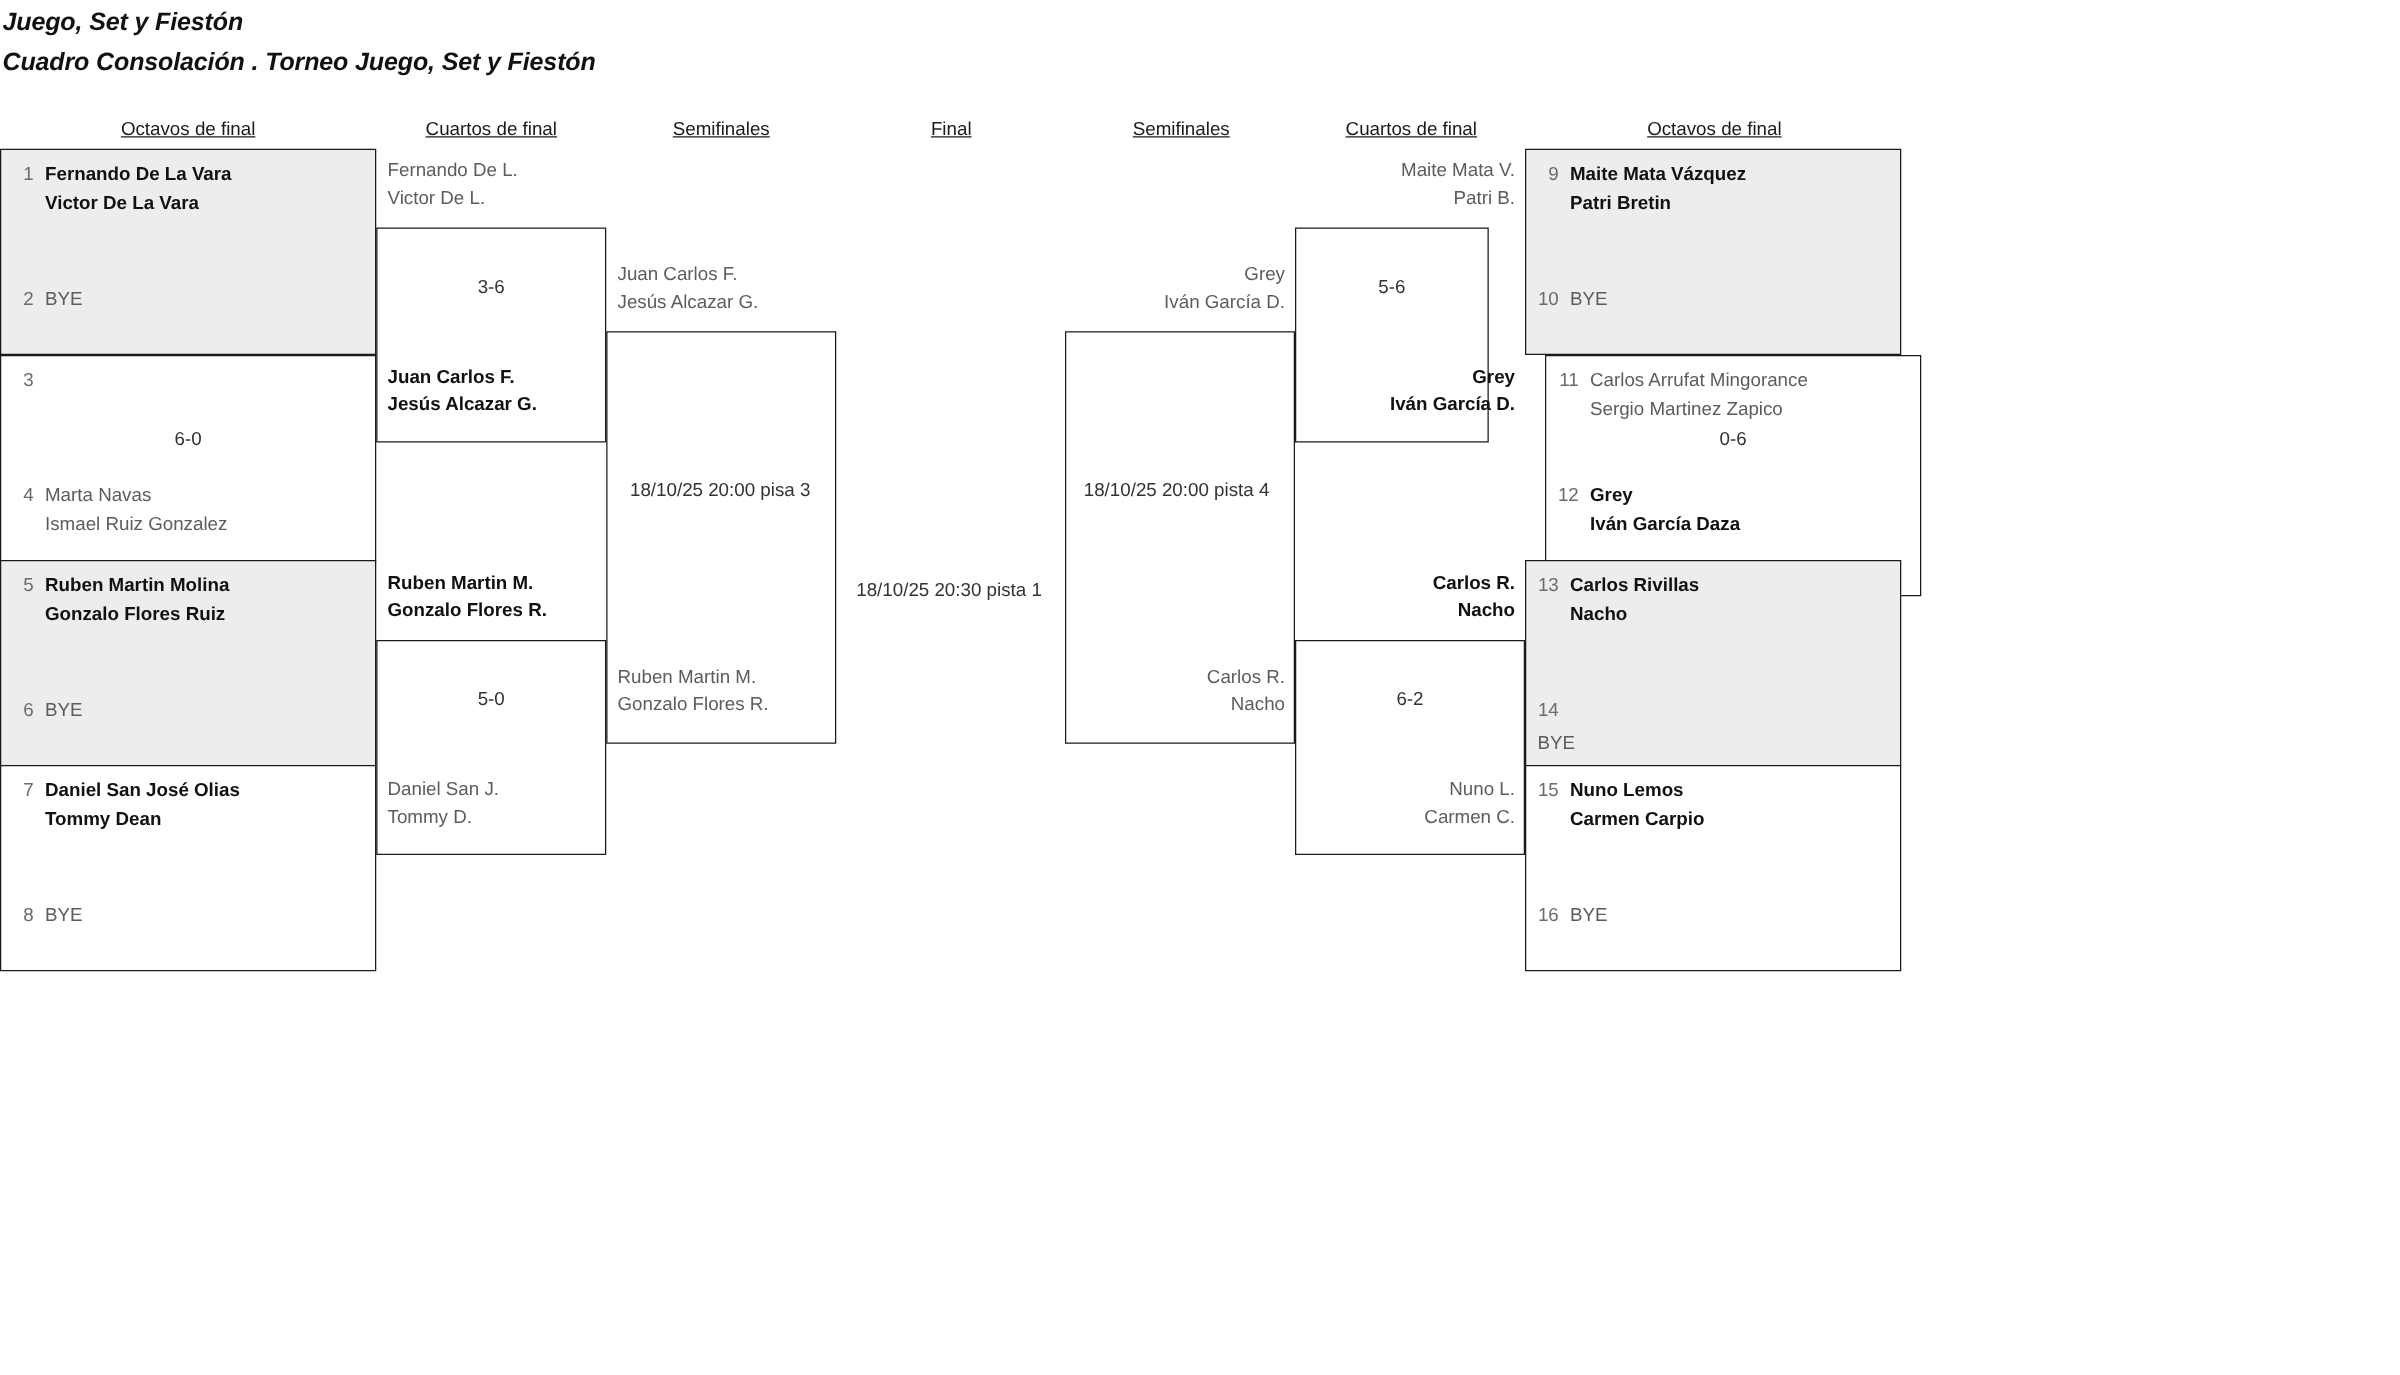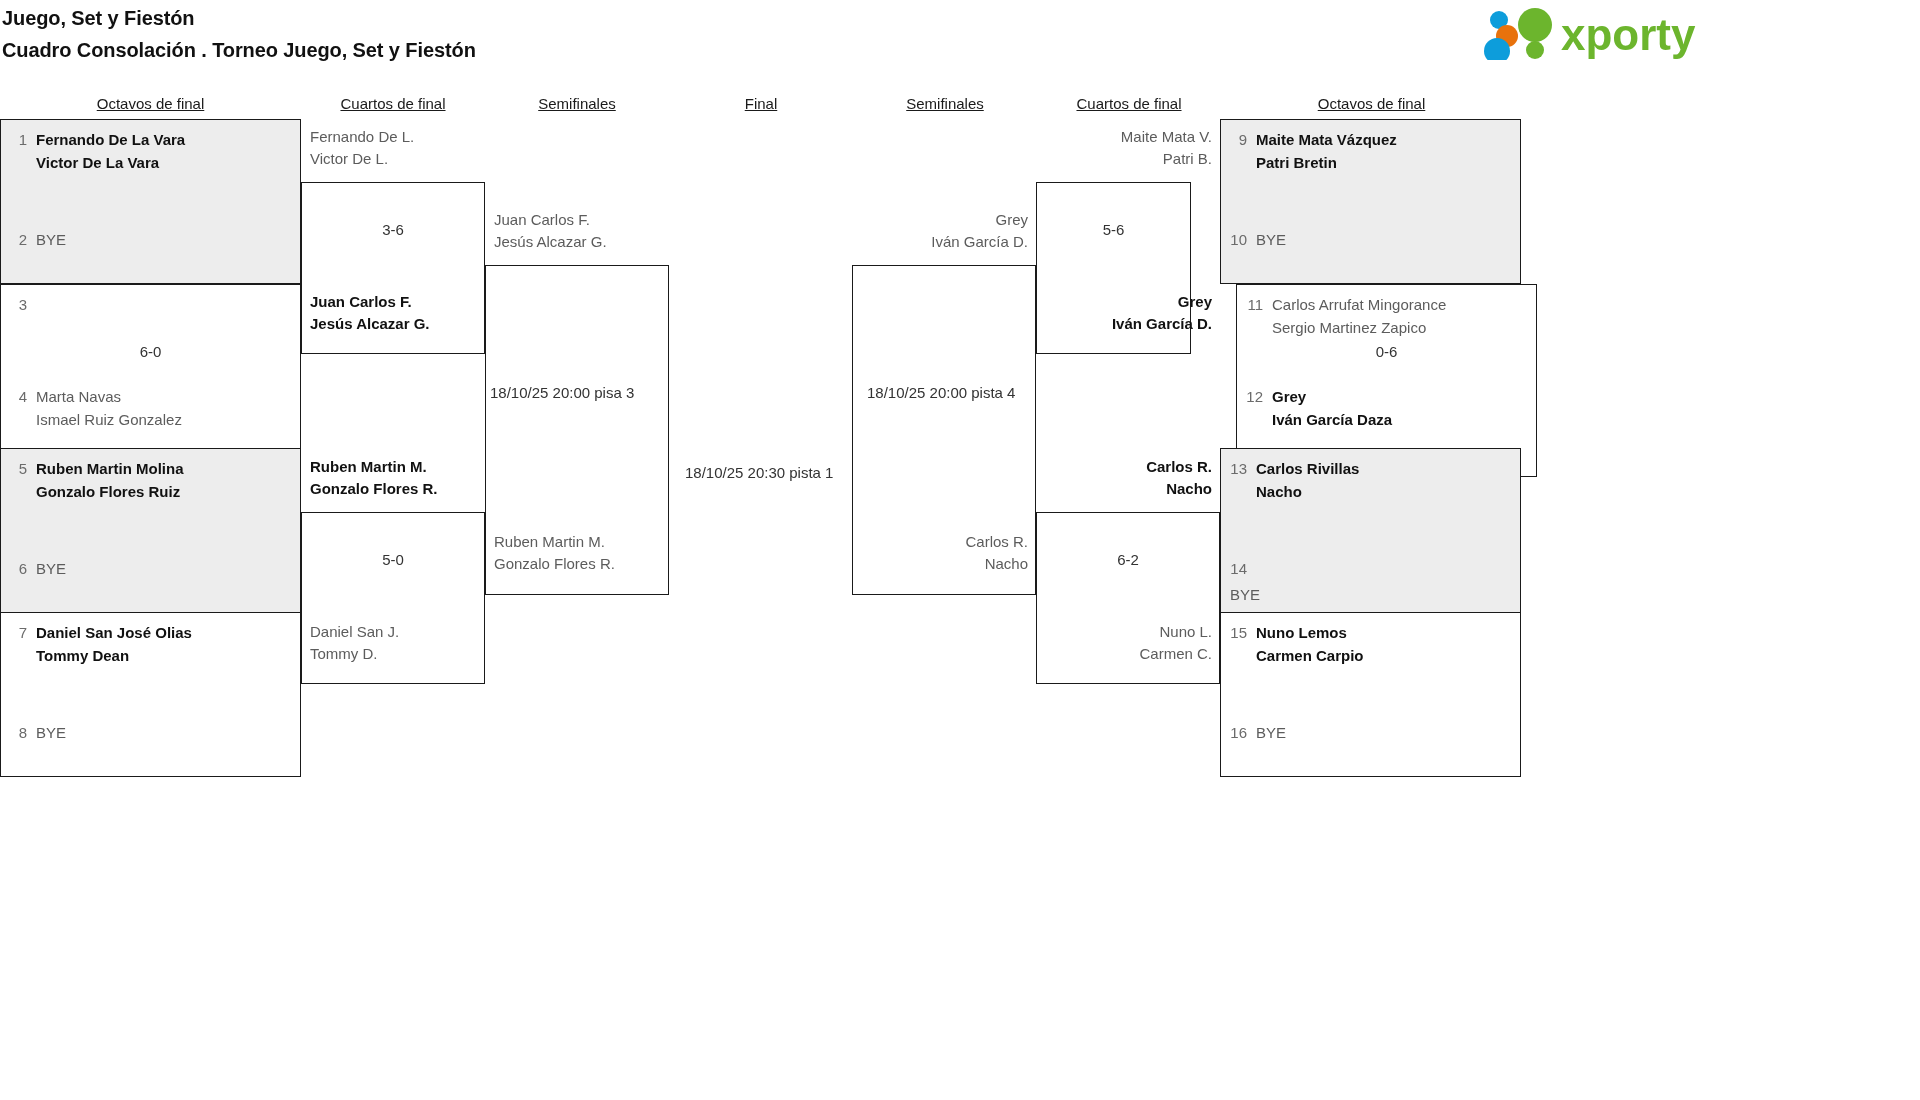--- a/index.html
+++ b/index.html
@@ -5,21 +5,21 @@
   * { box-sizing: border-box; margin: 0; padding: 0; }
   html, body {
     width: 1920px; height: 1100px;
     background: #ffffff;
     font-family: "Liberation Sans", "DejaVu Sans", sans-serif;
     overflow: hidden;
   }
   #root { position: relative; width: 1920px; height: 1100px; }
 
   
-  .header { position: absolute; left: 0; top: 0; width: 1733px; height: 70px; }
+  .header { position: absolute; left: 0; top: 0; width: 1733px; height: 70px; font-style: italic; }
   .title-block { position: absolute; left: 2px; top: 2px; }
   .title-line { font-size: 20px; font-weight: 700; color: #111111; line-height: 32px;
                 letter-spacing: -0.1px; white-space: nowrap; }
 
   .logo { position: absolute; right: 6px; top: 4px; width: 250px; height: 56px; }
   .logo svg { display: block; }
 
   
   .round-labels { position: absolute; left: 0; top: 95px; width: 1920px; height: 22px; }
   .round-label { position: absolute; top: 0; font-size: 15px; color: #1a1a1a;
@@ -63,30 +63,20 @@
 <body>
 
 <div id="root">
 
   <div class="header">
     <div class="title-block">
       <div class="title-line">Juego, Set y Fiestón</div>
       <div class="title-line">Cuadro Consolación . Torneo Juego, Set y Fiestón</div>
     </div>
 
-    <div class="logo">
-      <svg width="250" height="56" viewBox="0 0 250 56" xmlns="http://www.w3.org/2000/svg">
-        <circle cx="22" cy="16" r="9" fill="#0d9ddb"></circle>
-        <circle cx="30" cy="32" r="11" fill="#e8720c"></circle>
-        <circle cx="20" cy="47" r="13" fill="#0d9ddb"></circle>
-        <circle cx="58" cy="21" r="17" fill="#6cb52d"></circle>
-        <circle cx="58" cy="46" r="9" fill="#6cb52d"></circle>
-        <text x="84" y="46" font-family="Liberation Sans, sans-serif" font-size="44" font-weight="700" fill="#6cb52d">xporty</text>
-      </svg>
-    </div>
   </div>
 
   <div class="round-labels">
     <div class="round-label" style="left:0px;   width:301px;">Octavos de final</div>
     <div class="round-label" style="left:301px; width:184px;">Cuartos de final</div>
     <div class="round-label" style="left:485px; width:184px;">Semifinales</div>
     <div class="round-label" style="left:669px; width:184px;">Final</div>
     <div class="round-label" style="left:853px; width:184px;">Semifinales</div>
     <div class="round-label" style="left:1037px;width:184px;">Cuartos de final</div>
     <div class="round-label" style="left:1221px;width:301px;">Octavos de final</div>
@@ -172,21 +162,21 @@
         <span>Daniel San J.</span><br>
         <span>Tommy D.</span>
       </div>
     </div>
 
     <div class="team lose" style="left:494px; top:89px;">
       <span>Juan Carlos F.</span><br>
       <span>Jesús Alcazar G.</span>
     </div>
     <div class="mbox" style="left:485px; top:145px; width:184px; height:330px;">
-      <div class="m-label" style="left:4px; top:118px;">18/10/25 20:00 pisa 3</div>
+      <div class="m-label" style="left:18px; top:118px;">18/10/25 20:00 pisa 3</div>
       <div class="team lose" style="left:8px; top:265px;">
         <span>Ruben Martin M.</span><br>
         <span>Gonzalo Flores R.</span>
       </div>
     </div>
 
     <div class="m-label" style="left:685px; top:344px;">18/10/25 20:30 pista 1</div>
 
     <div class="team lose ralign" style="left:853px; top:89px; width:175px;">
       <span>Grey</span><br>

